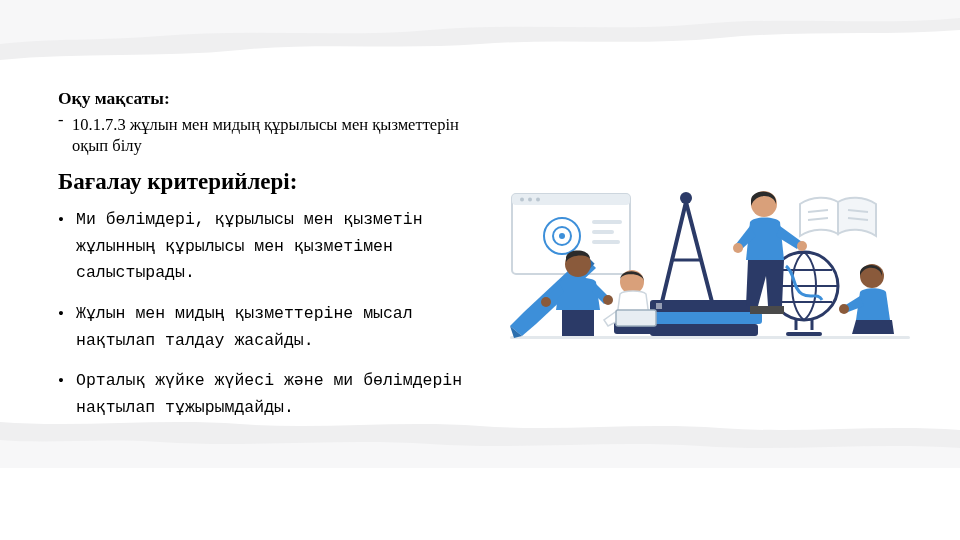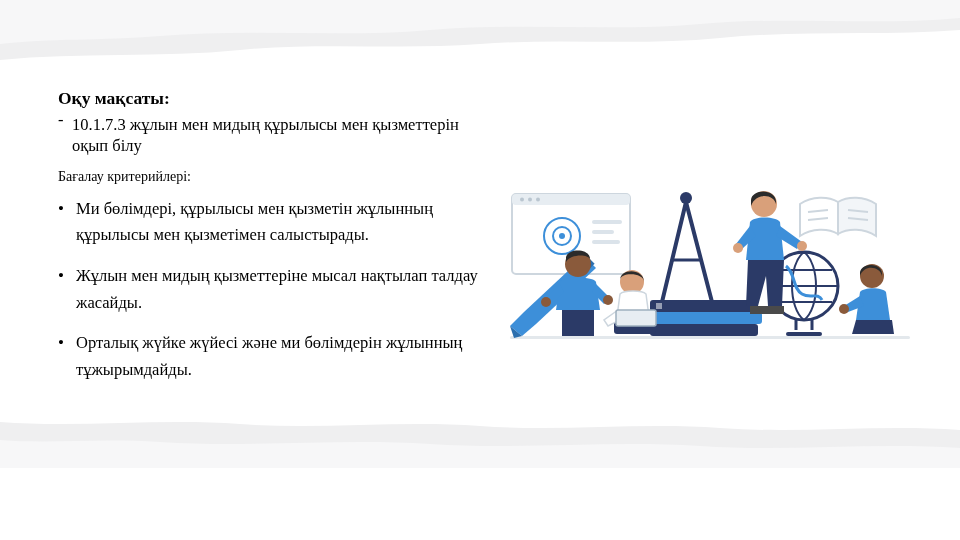--- a/index.html
+++ b/index.html
@@ -42,22 +42,22 @@
     width: 440px;
   }
 
   .heading {
     font-weight: bold;
     font-size: 17.5px;
     line-height: 1.25;
     margin: 0 0 4px 0;
   }
   .heading-2 {
-    font-weight: normal;
-    font-size: 14px;
+    font-weight: bold;
+    font-size: 23px;
     line-height: 1.25;
     margin: 12px 0 10px 0;
   }
 
   .dash-item {
     display: flex;
     align-items: flex-start;
     font-size: 16.5px;
     line-height: 1.28;
     margin: 0 0 2px 0;
@@ -81,21 +81,21 @@
     align-items: flex-start;
     font-size: 16.5px;
     line-height: 1.62;
     margin-bottom: 14px;
   }
   .bullet-dot {
     flex: 0 0 18px;
     font-size: 17px;
     line-height: 1.55;
   }
-  .bullet-text { flex: 1; }
+  .bullet-text { flex: 1; font-family: Liberation Mono, monospace; }
 
   
   .illus {
     position: absolute;
     left: 500px;
     top: 160px;
     width: 420px;
     height: 200px;
   }
   .illus svg { display: block; }
@@ -134,21 +134,21 @@
       <li class="bullet-item">
         <span class="bullet-dot">•</span>
         <span class="bullet-text">Ми бөлімдері, құрылысы мен қызметін жұлынның құрылысы мен қызметімен салыстырады.</span>
       </li>
       <li class="bullet-item">
         <span class="bullet-dot">•</span>
         <span class="bullet-text">Жұлын мен мидың қызметтеріне мысал нақтылап талдау жасайды.</span>
       </li>
       <li class="bullet-item">
         <span class="bullet-dot">•</span>
-        <span class="bullet-text">Орталық жүйке жүйесі және ми бөлімдерін жұлынның тұжырымдайды.</span>
+        <span class="bullet-text">Орталық жүйке жүйесі және ми бөлімдерін нақтылап тұжырымдайды.</span>
       </li>
     </ul>
   </div>
 
   <div class="illus">
     <svg width="420" height="200" viewBox="0 0 420 200" aria-hidden="true">
 
       <rect x="10" y="176" width="400" height="3" rx="1.5" fill="#e3e8ec"></rect>
 
       <g>

